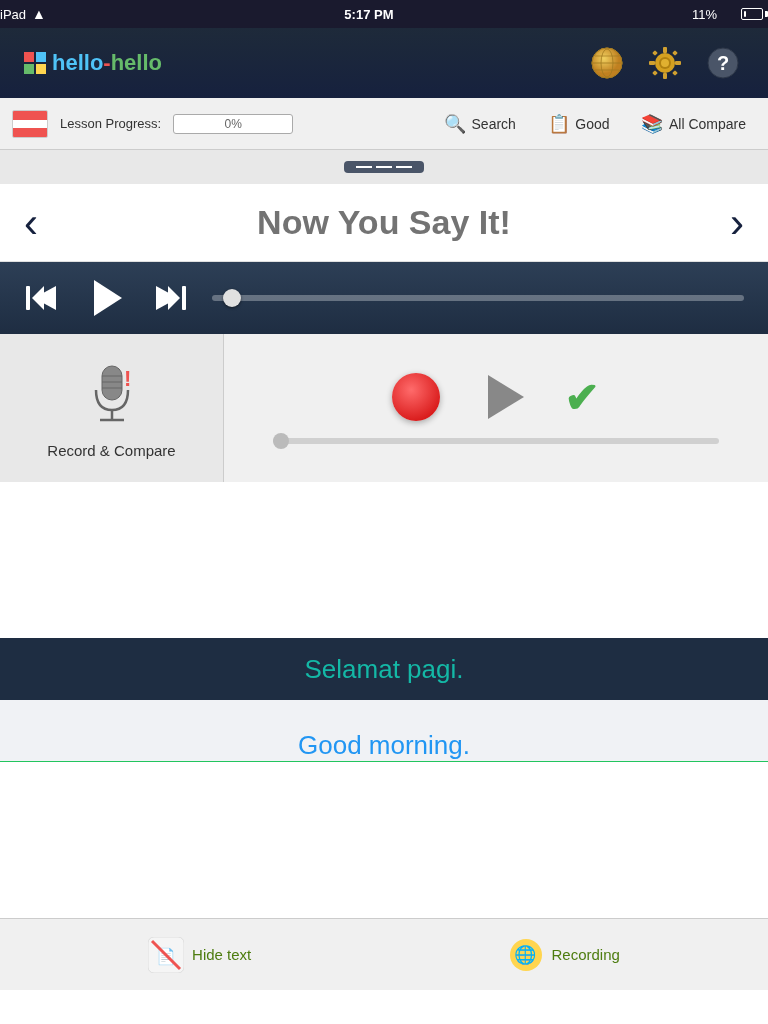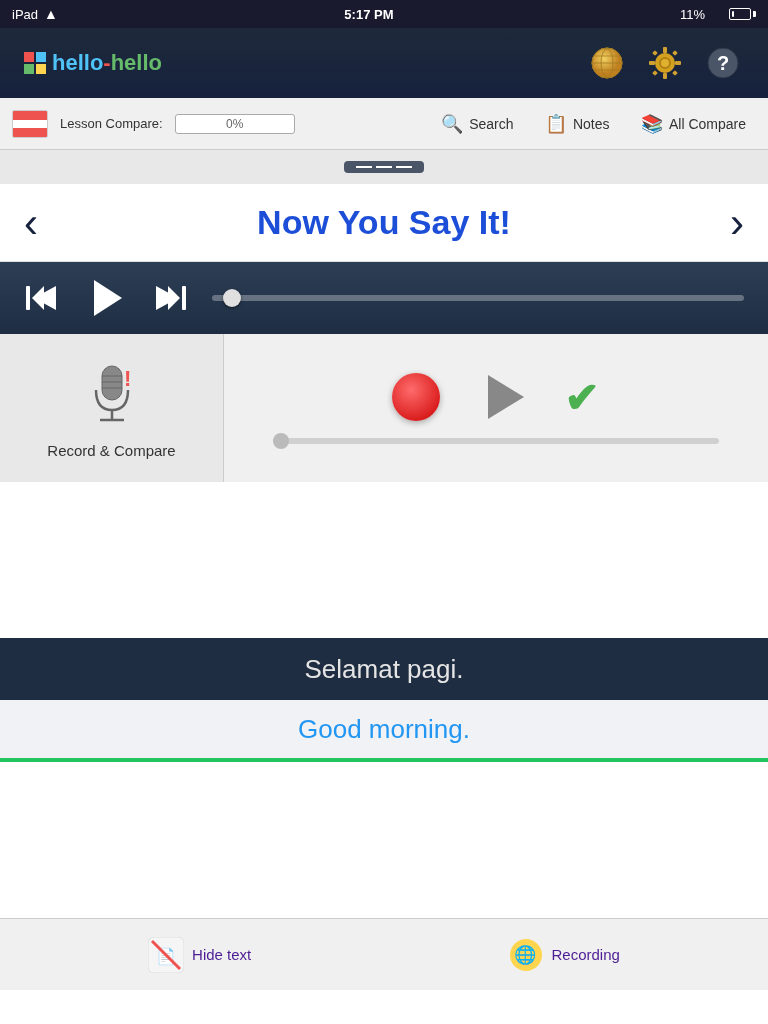--- a/index.html
+++ b/index.html
@@ -5,21 +5,21 @@
     * { margin: 0; padding: 0; box-sizing: border-box; }
     body { width: 768px; height: 1024px; font-family: -apple-system, 'Helvetica Neue', Arial, sans-serif; overflow: hidden; background: #fff; }
 
     
     .status-bar {
       background: #1a1a2e;
       height: 28px;
       display: flex;
       align-items: center;
       justify-content: space-between;
-      padding: 0 12px;
+      padding: 0 0;
       color: white;
       font-size: 13px;
     }
     .status-left { display: flex; align-items: center; gap: 6px; }
     .status-center { font-weight: 600; }
     .status-right { display: flex; align-items: center; gap: 24px; }
 
     
     .header {
       background: linear-gradient(180deg, #1e2a3a 0%, #16213e 100%);
@@ -125,21 +125,21 @@
     .nav-arrow {
       font-size: 42px;
       color: #16213e;
       cursor: pointer;
       font-weight: 300;
       user-select: none;
     }
     .main-title {
       font-size: 34px;
       font-weight: 700;
-      color: #1d4ed8;
+      color: #737373;
       text-align: center;
     }
 
     
     .player-bar {
       background: linear-gradient(180deg, #2d3f56 0%, #1e2d42 100%);
       height: 72px;
       display: flex;
       align-items: center;
       padding: 0 24px;
@@ -239,31 +239,31 @@
 
     
     .phrase-bar-dark {
       background: #1e2d42;
       height: 62px;
       display: flex;
       align-items: center;
       justify-content: center;
     }
     .phrase-text-main {
-      color: #e5e5e5;
+      color: #14b8a6;
       font-size: 26px;
       font-weight: 500;
     }
     .phrase-bar-light {
       background: #f0f2f5;
       height: 62px;
       display: flex;
-      align-items: center;
+      align-items: flex-end;
       justify-content: center;
-      border-bottom: 4px solid #22c55e;
+      border-bottom: 1px solid #22c55e;
     }
     .phrase-text-translation {
       color: #2196f3;
       font-size: 26px;
       font-weight: 400;
     }
 
     
     .content-spacer {
       background: white;
@@ -279,21 +279,21 @@
       align-items: center;
       justify-content: space-around;
       padding: 0 20px;
     }
     .bottom-btn {
       display: flex;
       align-items: center;
       gap: 8px;
       cursor: pointer;
       font-size: 15px;
-      color: #4c1d95;
+      color: #4d7c0f;
     }
 
     
     .battery {
       display: flex; align-items: center; gap: 2px;
     }
     .battery-body {
       width: 22px; height: 12px;
       border: 1.5px solid white;
       border-radius: 2px;
@@ -401,32 +401,32 @@
       <svg width="36" height="36" viewBox="0 0 36 36">
         <circle cx="18" cy="18" r="15" fill="#4a5568" stroke="#2d3748" stroke-width="1"></circle>
         <text x="18" y="25" text-anchor="middle" fill="white" font-size="20" font-weight="bold">?</text>
       </svg>
     </div>
   </div>
 </div>
 
 <div class="toolbar">
   <div class="flag-icon"></div>
-  <span class="lesson-progress-label">Lesson Compare:</span>
+  <span class="lesson-progress-label">Lesson Progress:</span>
   <div class="progress-bar-container">
     <span>0%</span>
   </div>
   <div class="toolbar-spacer"></div>
   <div class="toolbar-btn">
     <span style="font-size:18px;">🔍</span>
     <span>Search</span>
   </div>
   <div class="toolbar-btn">
     <span style="font-size:18px;">📋</span>
-    <span>Notes</span>
+    <span>Good</span>
   </div>
   <div class="toolbar-btn">
     <span style="font-size:18px;">📚</span>
     <span>All Compare</span>
   </div>
 </div>
 
 <div class="main-layout">
 
   <div class="menu-bar">

